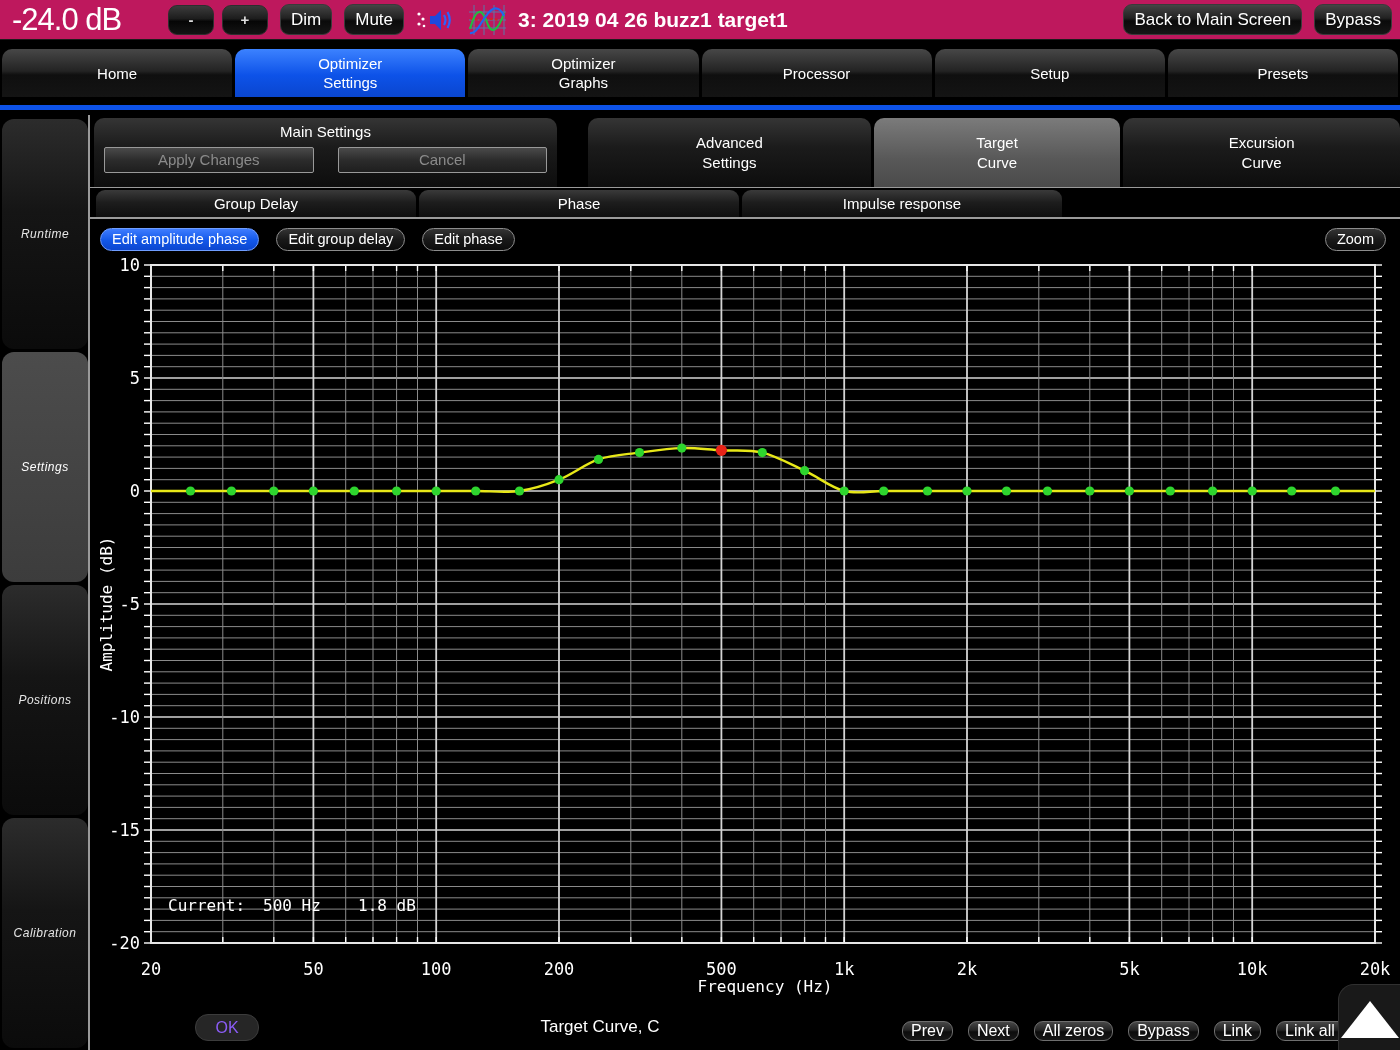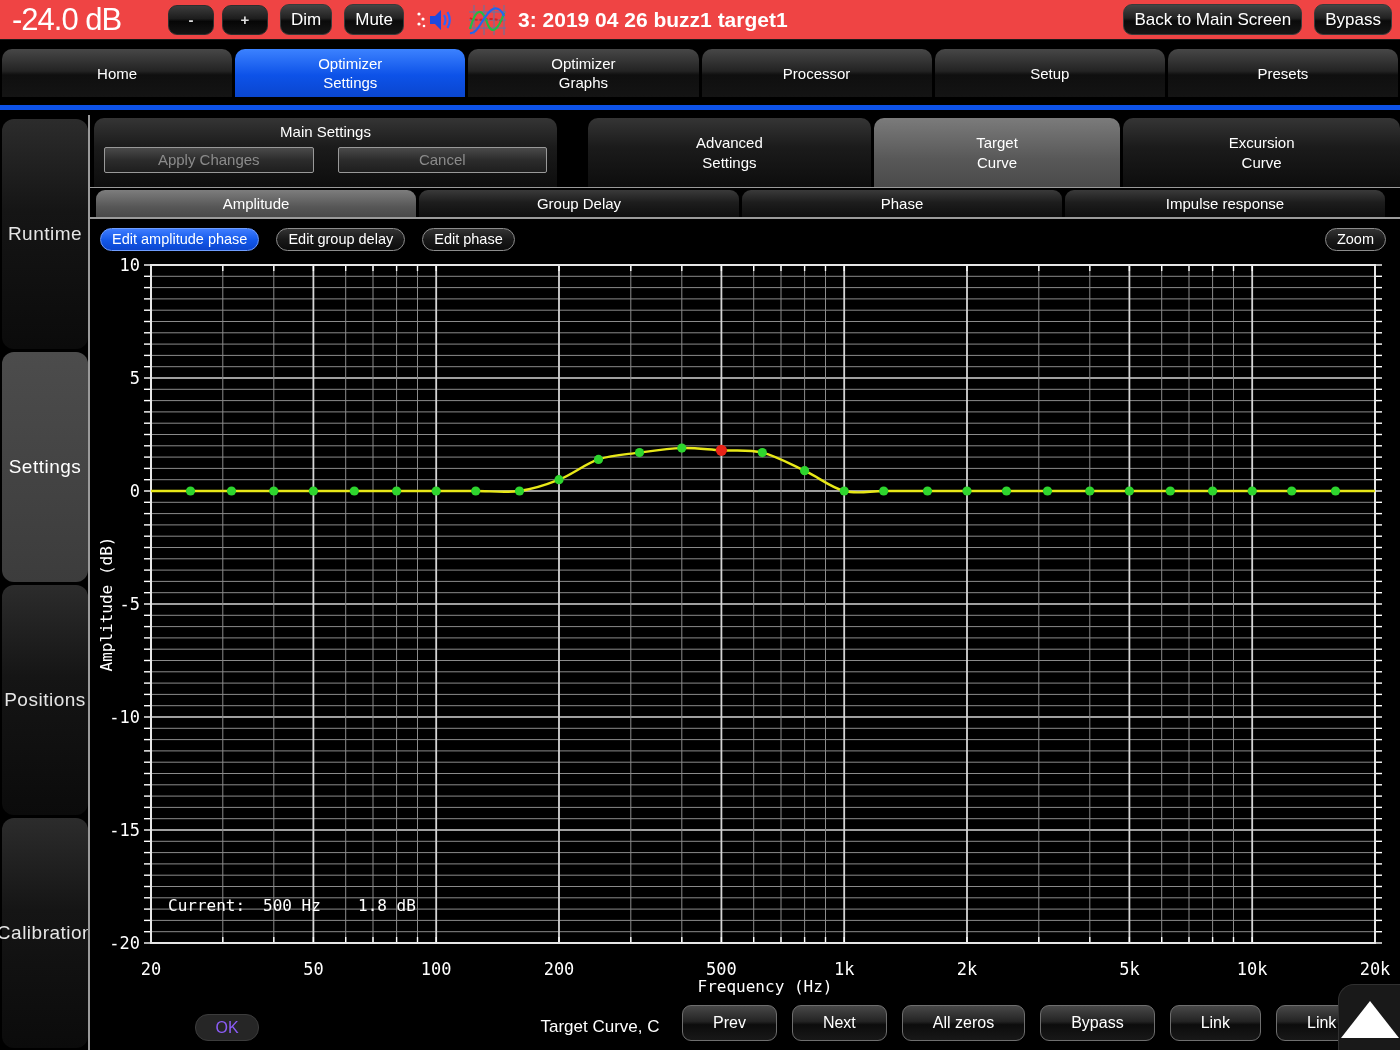--- a/index.html
+++ b/index.html
@@ -1,21 +1,21 @@
 <!DOCTYPE html>
 <html><head>
 <meta charset="utf-8">
 <style>
   * { margin:0; padding:0; box-sizing:border-box; }
   html,body { width:1400px; height:1050px; background:#000; overflow:hidden;
               font-family:"Liberation Sans", sans-serif; color:#fff; }
 
   
   #top-bar { position:absolute; left:0; top:0; width:1400px; height:40px;
-             background:#ef4444; border-bottom:1px solid #1c1c1c; display:flex; align-items:center; }
+             background:#be185d; border-bottom:1px solid #1c1c1c; display:flex; align-items:center; }
   .vol-readout { font-size:31px; letter-spacing:-1px; margin-left:12px; width:148px; }
   .knob-btn { width:46px; height:30px; margin-left:8px; border-radius:9px; border:1px solid #2e2e2e;
               background:linear-gradient(180deg,#3c3c3c,#1d1d1d 45%,#060606 55%,#141414);
               color:#ddd; font-size:15px; font-weight:bold; display:flex; align-items:center; justify-content:center; }
   .bar-btn { height:31px; margin-left:12px; padding:0 10px; border-radius:9px; border:1px solid #3a3a3a;
              background:linear-gradient(180deg,#454545,#222 45%,#0a0a0a 55%,#161616);
              color:#fff; font-size:17px; display:flex; align-items:center; justify-content:center; }
   .bar-title { font-size:21px; font-weight:bold; margin-left:12px; flex:1; }
   .bar-right { display:flex; gap:0; margin-right:8px; }
 
@@ -25,22 +25,22 @@
   .main-tab { flex:1; border-radius:10px 10px 0 0; text-align:center; font-size:15px; line-height:19px;
               display:flex; flex-direction:column; justify-content:center;
               background:linear-gradient(180deg,#474747,#232323 46%,#0f0f0f 54%,#141414); }
   .main-tab.active { background:linear-gradient(180deg,#3c82ff,#0d52e8 55%,#0a46cf); }
   #accent-bar { position:absolute; left:0; top:105px; width:1400px; height:5px; background:#0d52e8; }
 
   
   #sidebar { position:absolute; left:0; top:115px; width:88px; height:935px;
              display:flex; flex-direction:column; gap:3px; padding:4px 0 2px 2px; }
   .side-tab { flex:1; border-radius:12px; display:flex; align-items:center; justify-content:center;
-              font-size:19px; letter-spacing:.5px; color:#e6e6e6;
-              background:linear-gradient(180deg,#2c2c2c,#151515 40%,#0b0b0b); }
+              font-size:12px; letter-spacing:.5px; color:#e6e6e6;
+              background:linear-gradient(180deg,#2c2c2c,#151515 40%,#0b0b0b);font-style:italic; }
   .side-tab.active { background:linear-gradient(180deg,#4c4c4c,#3c3c3c); color:#fff; }
 
   
   #content { position:absolute; left:88px; top:115px; width:1312px; height:935px;
              background:#000; border-left:2px solid #9a9a9a; }
 
   #section-tabs { display:flex; gap:3px; padding:3px 0 0 4px; height:73px; border-bottom:1px solid #9a9a9a; }
   .section-tab { border-radius:10px 10px 0 0; font-size:15px; line-height:20px; text-align:center;
                  display:flex; flex-direction:column; justify-content:center;
                  background:linear-gradient(180deg,#353535,#1b1b1b 42%,#0d0d0d); }
@@ -70,21 +70,21 @@
   
   #chart-svg { position:absolute; left:0; top:0; width:1400px; height:1050px; pointer-events:none; }
 
   
   #footer { position:absolute; left:90px; right:0; bottom:0; height:44px; }
   .ok-btn { position:absolute; left:15px; bottom:9px; width:64px; height:27px; border-radius:13px;
             background:#262626; border:1px solid #3c3c3c; color:#8b5cf6; font-size:16px;
             display:flex; align-items:center; justify-content:center; }
   .footer-title { position:absolute; left:320px; bottom:13px; width:200px; text-align:center; font-size:17px; }
   .footer-btns { position:absolute; right:6px; bottom:9px; display:flex; gap:15px; }
-  .f-btn { height:36px; padding:0 30px; border-radius:9px; border:1px solid #6e6e6e; font-size:16px;
+  .f-btn { height:20px; padding:0 8px; border-radius:9px; border:1px solid #6e6e6e; font-size:16px;
            background:linear-gradient(180deg,#484848,#242424 45%,#0c0c0c 55%,#181818);
            color:#fff; display:flex; align-items:center; justify-content:center; white-space:nowrap; }
   .f-btn.clip { width:118px; overflow:hidden; justify-content:flex-start; }
 
   #corner-widget { position:absolute; right:0; bottom:0; width:62px; height:66px; z-index:5;
                    background:#191919; border-radius:16px 0 0 0; border-top:1px solid #303030;
                    border-left:1px solid #303030; display:flex; align-items:flex-end; justify-content:center; }
   #corner-widget .tri { width:0; height:0; margin-bottom:12px;
                         border-left:29px solid transparent; border-right:29px solid transparent;
                         border-bottom:37px solid #fff; }
@@ -185,21 +185,20 @@
       <span>Target</span>
       <span>Curve</span>
     </div>
     <div class="section-tab" id="tab-excursion-curve">
       <span>Excursion</span>
       <span>Curve</span>
     </div>
   </div>
 
   <div id="curve-tabs">
-    <div class="curve-tab active">Amplitude</div>
     <div class="curve-tab">Group Delay</div>
     <div class="curve-tab">Phase</div>
     <div class="curve-tab">Impulse response</div>
   </div>
 
   <div id="edit-bar">
     <div class="pill blue">Edit amplitude phase</div>
     <div class="pill">Edit group delay</div>
     <div class="pill">Edit phase</div>
     <div class="pill zoom">Zoom</div>

